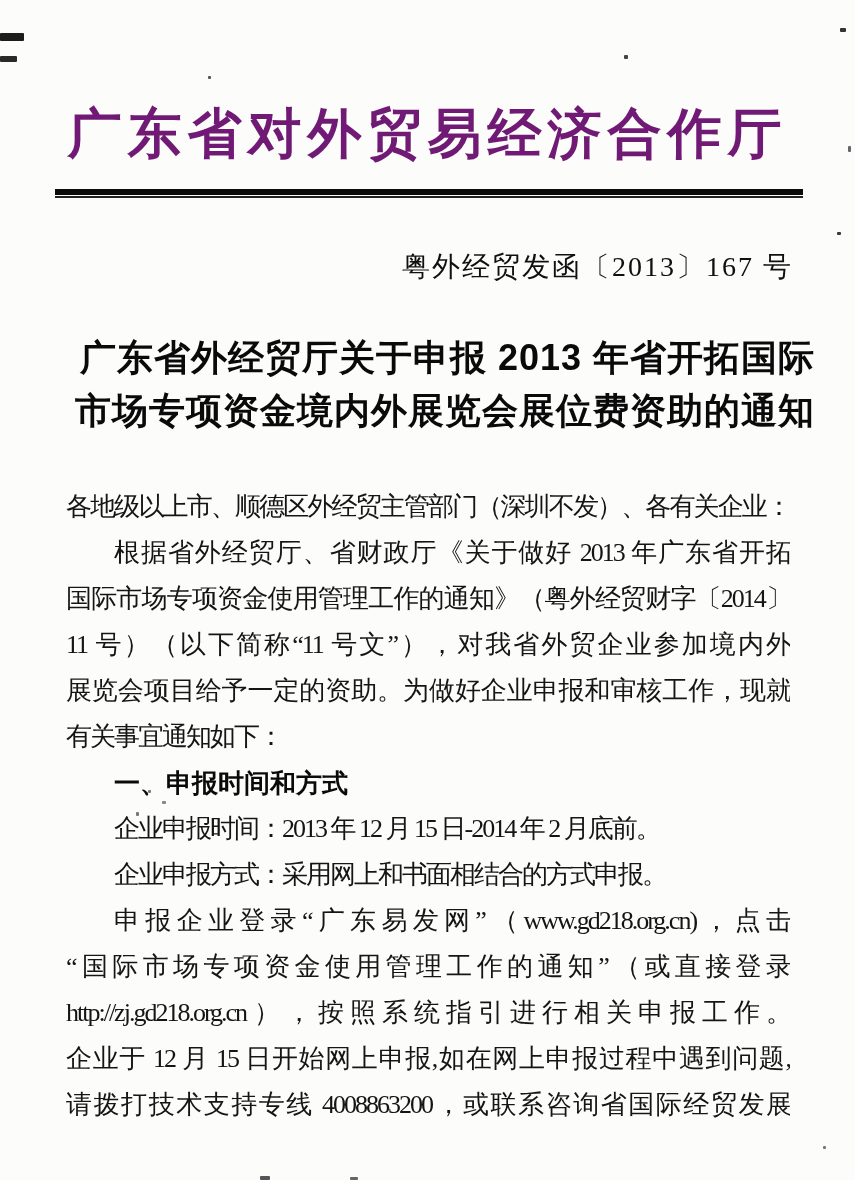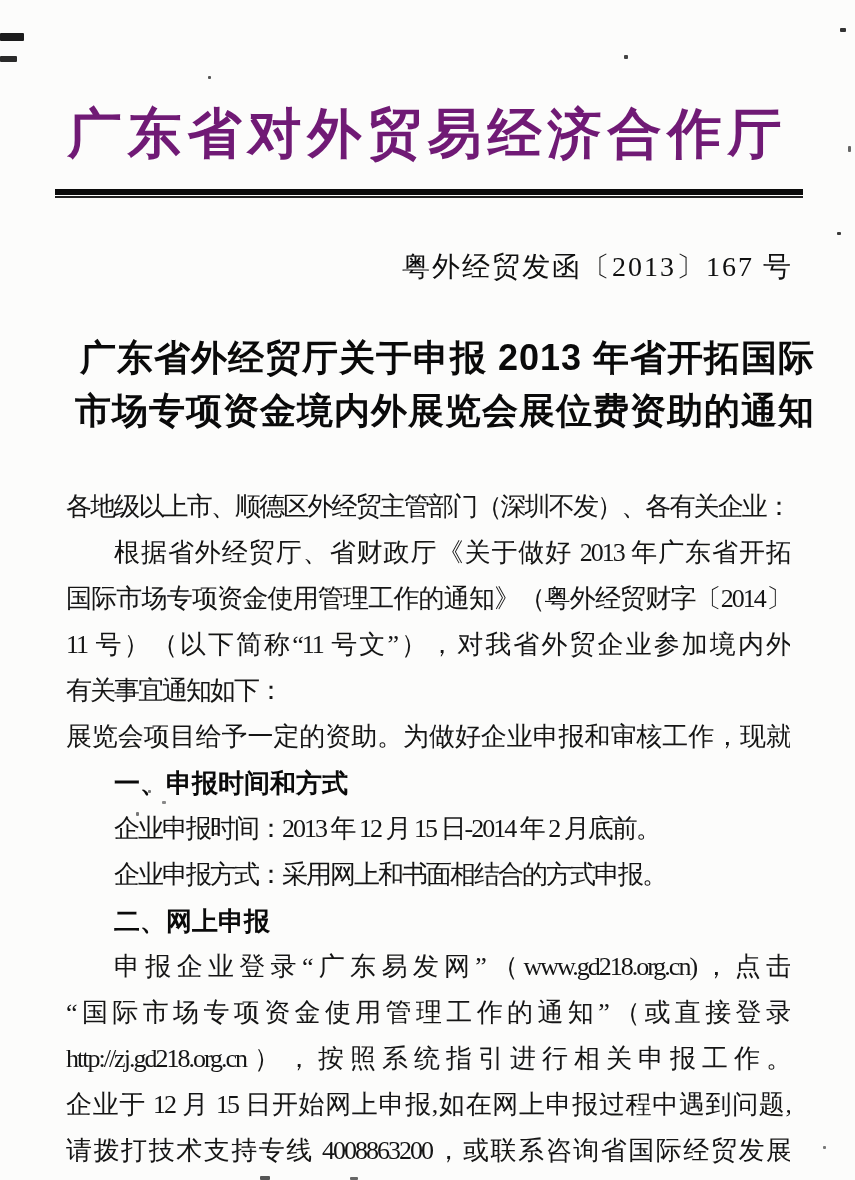--- a/index.html
+++ b/index.html
@@ -65,26 +65,25 @@
   <div class="doc-title">
     <div>广东省外经贸厅关于申报 2013 年省开拓国际</div>
     <div>市场专项资金境内外展览会展位费资助的通知</div>
   </div>
 
   <div class="doc-body">
     <div class="line fill">各地级以上市、顺德区外经贸主管部门（深圳不发）、各有关企业：</div>
     <div class="line indent fill">根据省外经贸厅、省财政厅《关于做好 2013 年广东省开拓</div>
     <div class="line fill">国际市场专项资金使用管理工作的通知》（粤外经贸财字〔2014〕</div>
     <div class="line fill">11 号）（以下简称“11 号文”），对我省外贸企业参加境内外</div>
+    <div class="line fill">展览会项目给予一定的资助。为做好企业申报和审核工作，现就</div>
     <div class="line">有关事宜通知如下：</div>
-    <div class="line fill">展览会项目给予一定的资助。为做好企业申报和审核工作，现就</div>
     <div class="line indent heading">一、申报时间和方式</div>
     <div class="line indent">企业申报时间：2013 年 12 月 15 日-2014 年 2 月底前。</div>
     <div class="line indent">企业申报方式：采用网上和书面相结合的方式申报。</div>
-    <div class="line indent heading">二、网上申报</div>
     <div class="line indent fill">申报企业登录“广东易发网”（www.gd218.org.cn)，点击</div>
     <div class="line fill">“国际市场专项资金使用管理工作的通知”（或直接登录</div>
     <div class="line fill">http://zj.gd218.org.cn），按照系统指引进行相关申报工作。</div>
     <div class="line fill">企业于 12 月 15 日开始网上申报,如在网上申报过程中遇到问题,</div>
     <div class="line fill">请拨打技术支持专线 4008863200，或联系咨询省国际经贸发展</div>
   </div>
 
   <div class="speck" style="left:0;top:33px;width:24px;height:8px;background:#1c1c1c;"></div>
   <div class="speck" style="left:0;top:56px;width:17px;height:6px;background:#2a2a2a;"></div>
   <div class="speck" style="left:624px;top:55px;width:4px;height:4px;background:#444;"></div>

